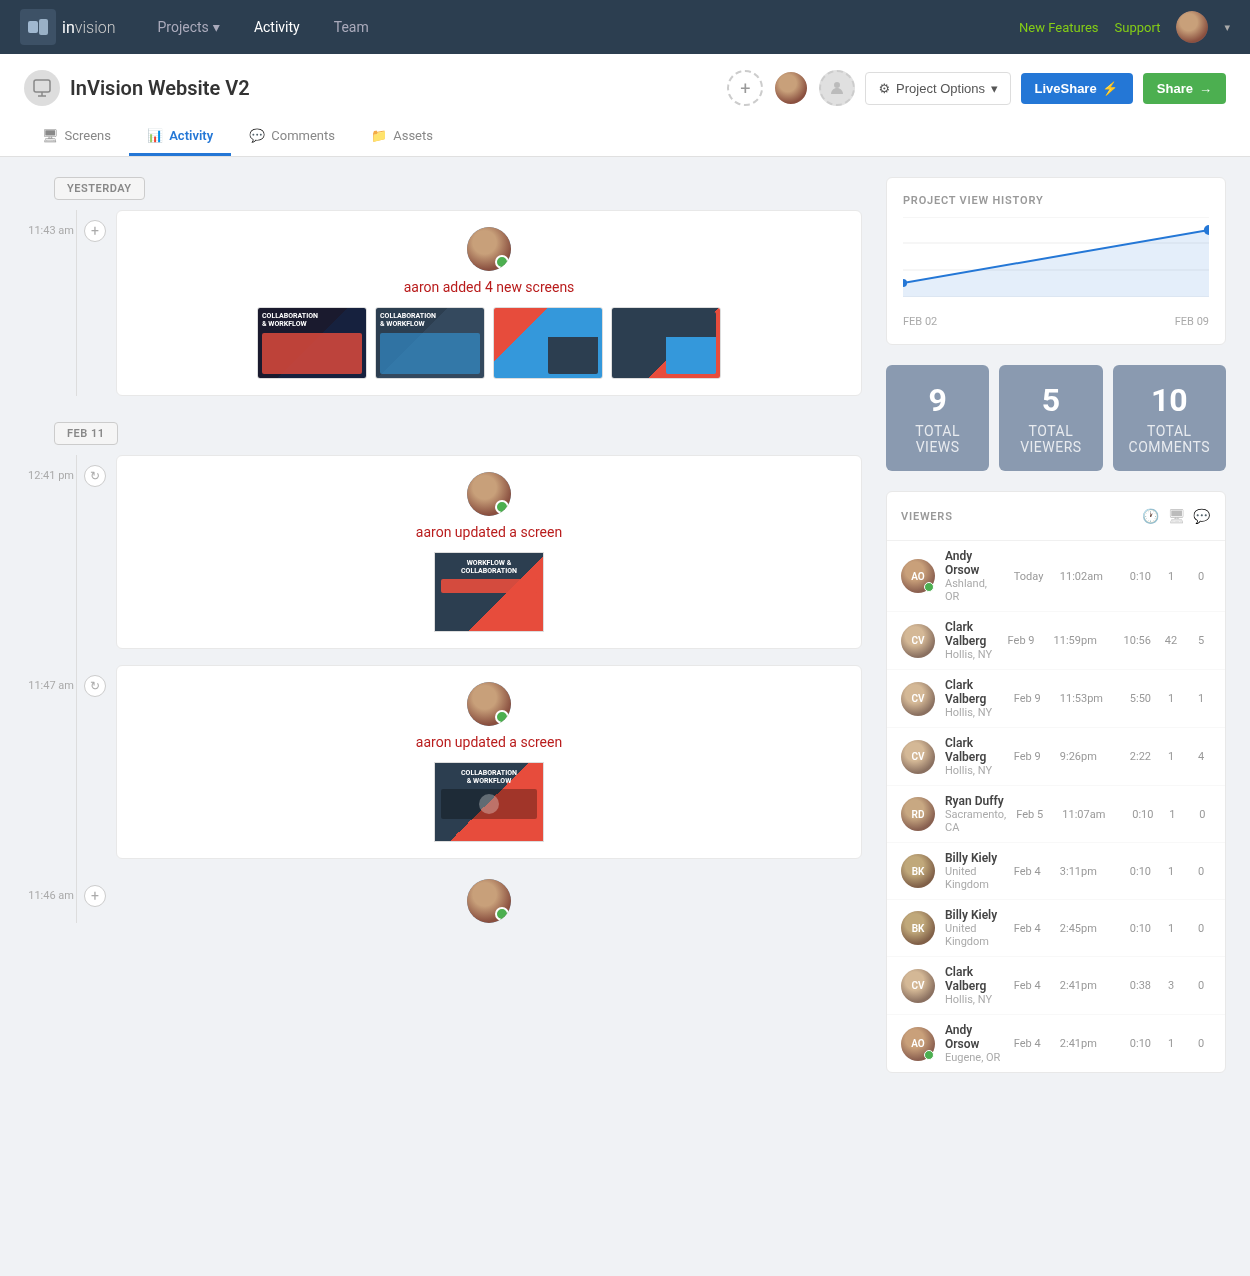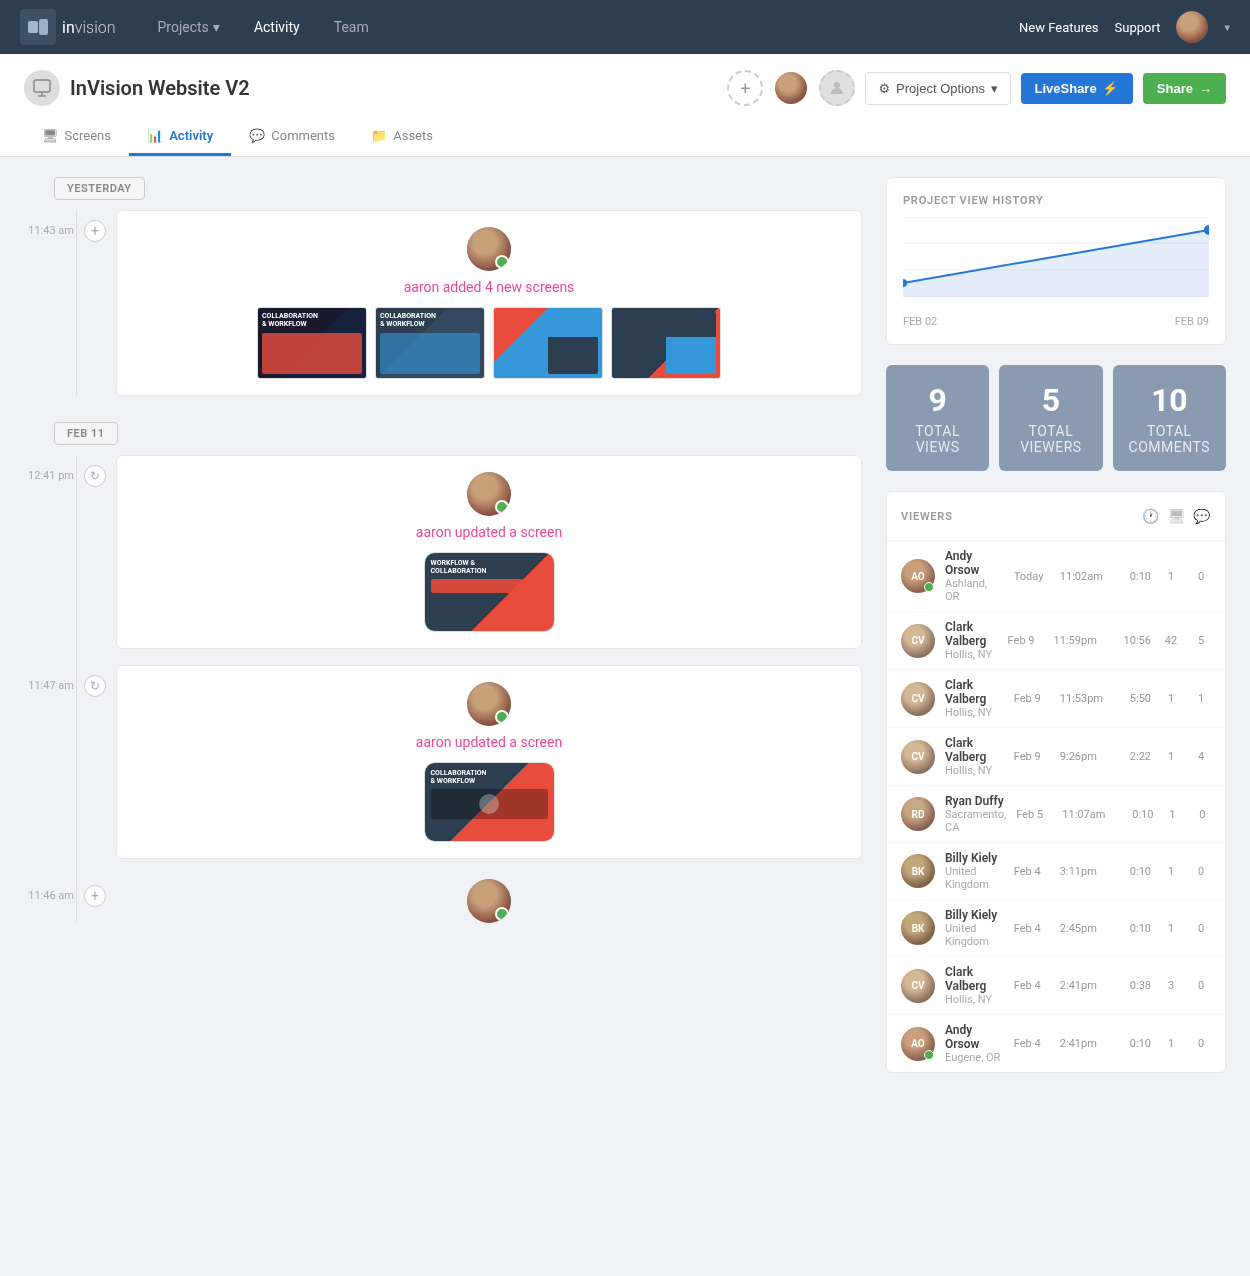--- a/index.html
+++ b/index.html
@@ -29,21 +29,21 @@
     }
     .logo-text { color: #ccc; font-size: 16px; font-weight: 300; }
     .logo-text span { color: #fff; font-weight: 400; margin-top: 12px; }
     .nav-items { display: flex; align-items: center; gap: 10px; flex: 1; }
     .nav-item {
       color: #aab; font-size: 14px; padding: 6px 12px; cursor: pointer;
       border-radius: 4px; display: flex; align-items: center; gap: 4px;
     }
     .nav-item:hover, .nav-item.active { color: #fff; }
     .nav-right { display: flex; align-items: center; gap: 16px; margin-left: auto; }
-    .nav-right-link { color: #ffffff; font-size: 13px; cursor: pointer; }
+    .nav-right-link { color: #84cc16; font-size: 13px; cursor: pointer; }
     .avatar-nav {
       width: 32px; height: 32px; border-radius: 50%;
       background: #556; display: flex; align-items: center; justify-content: center;
       overflow: hidden; cursor: pointer;
     }
 
     
     .project-header {
       background: #fff;
       border-bottom: 1px solid #e0e0e0;
@@ -164,34 +164,34 @@
       width: 44px; height: 44px; border-radius: 50%;
       background: #7a8a9a; overflow: hidden; position: relative;
     }
     .card-avatar::after {
       content: '';
       position: absolute; bottom: 2px; right: 2px;
       width: 10px; height: 10px; border-radius: 50%;
       background: #4caf50; border: 2px solid #fff;
     }
     .card-action-text {
-      text-align: center; color: #ec4899; font-size: 14px; margin-bottom: 12px;
+      text-align: center; color: #b91c1c; font-size: 14px; margin-bottom: 12px;
     }
     .screen-thumbnails {
       display: flex; gap: 8px; justify-content: center; flex-wrap: wrap;
     }
     .screen-thumb {
       width: 110px; height: 72px;
       background: #dde; border-radius: 3px; overflow: hidden;
       border: 1px solid #ddd;
     }
     .screen-thumb-single {
-      width: 131px; height: 80px;
-      background: #dde; border-radius: 11px; overflow: hidden;
-      border: 1px solid #ddd; margin: 0 auto;
+      width: 110px; height: 80px;
+      background: #dde; border-radius: 0; overflow: hidden;
+      border: 1px solid #ddd; margin: 0 auto; text-align: center;
     }
     
     .thumb-content-1 { background: linear-gradient(135deg, #1a1a2e 50%, #16213e 50%); }
     .thumb-content-2 { background: linear-gradient(135deg, #2c3e50 40%, #34495e 40%); }
     .thumb-content-3 { background: linear-gradient(135deg, #e74c3c 30%, #3498db 30%); }
     .thumb-content-4 { background: linear-gradient(135deg, #2c3e50 60%, #e74c3c 60%); }
 
     
     .right-panel { width: 340px; min-width: 340px; }
     .panel-section-title {

